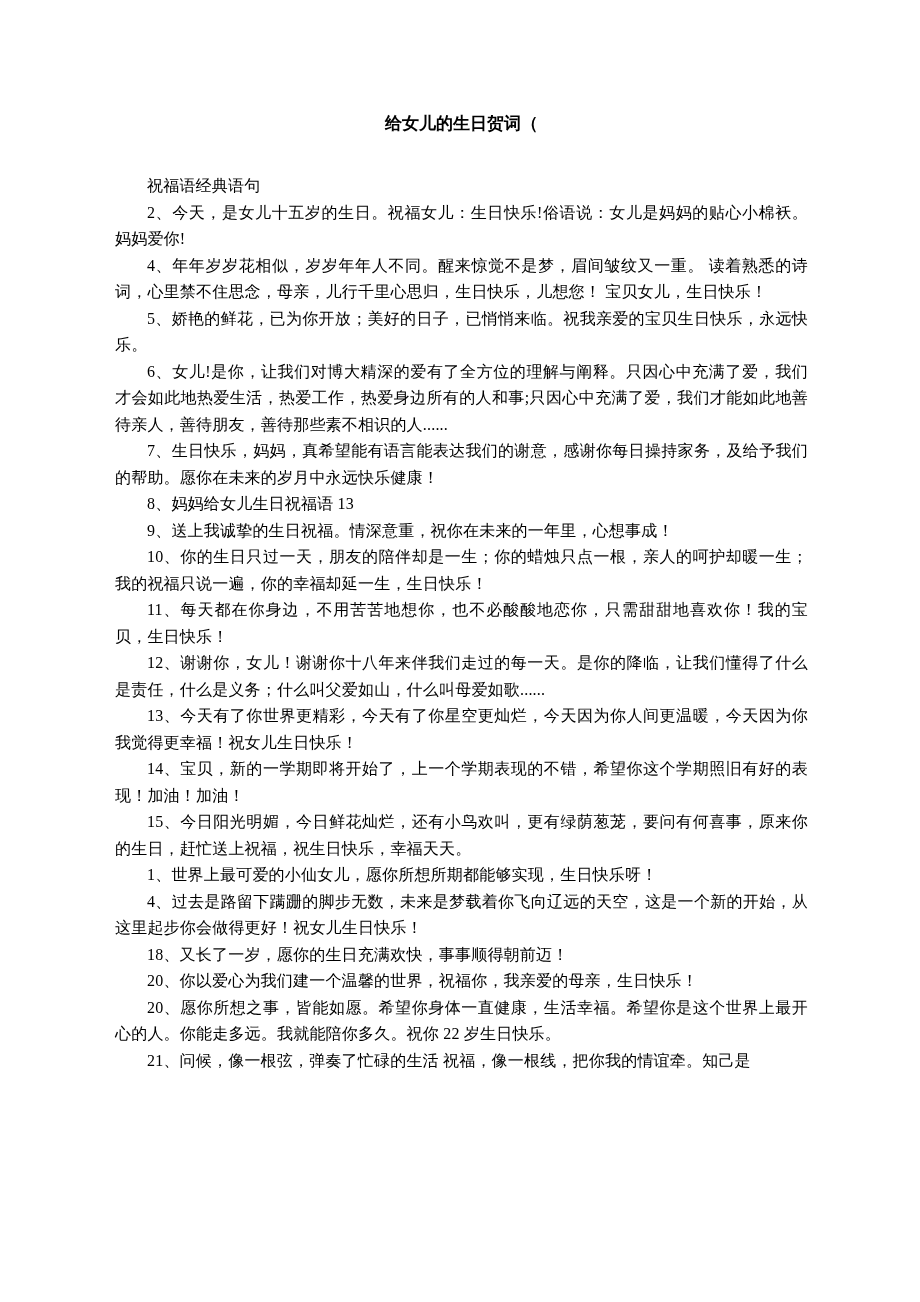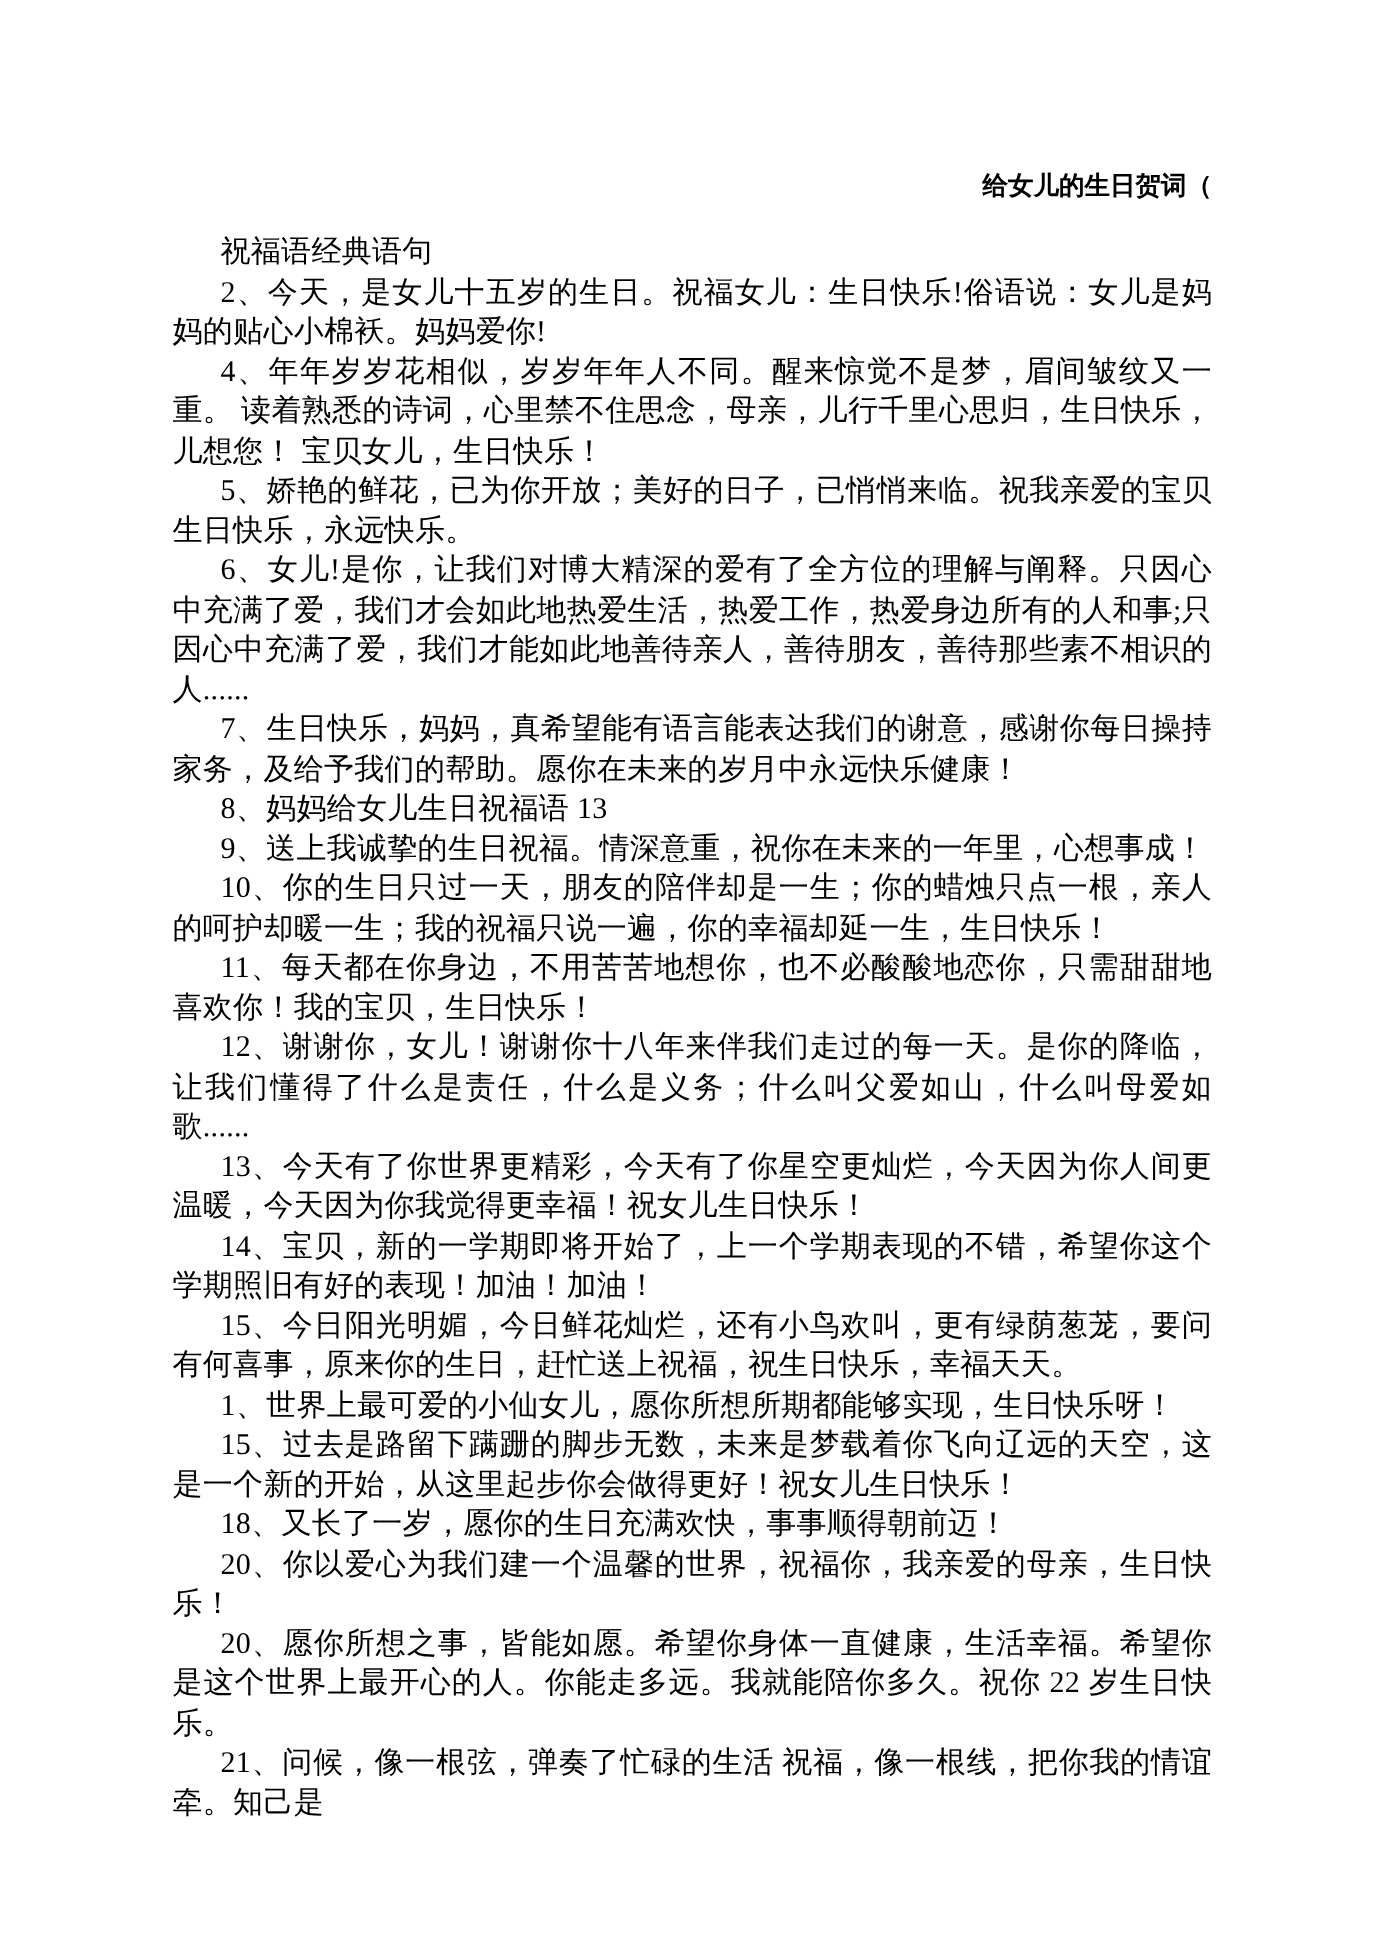--- a/index.html
+++ b/index.html
@@ -11,29 +11,29 @@
     position: relative;
     width: 920px;
     min-height: 1302px;
     box-sizing: border-box;
     background: #ffffff;
     padding: 106px 112px 80px 115px;
     font-family: "Liberation Serif", serif;
     color: #000000;
   }
   .doc-title {
-    text-align: right;
+    text-align: center;
     font-weight: bold;
     font-size: 17px;
     line-height: 35px;
-    margin-bottom: 14px;
+    margin-bottom: 32px;
   }
   .doc-body p {
     margin: 0;
-    font-size: 20px;
+    font-size: 16px;
     line-height: 26.5px;
     text-indent: 32px;
     text-align: justify;
     letter-spacing: 0.2px;
   }
 </style>
 </head>
 <body>
 
 <div class="page">
@@ -51,20 +51,20 @@
     <p>7、生日快乐，妈妈，真希望能有语言能表达我们的谢意，感谢你每日操持家务，及给予我们的帮助。愿你在未来的岁月中永远快乐健康！</p>
     <p>8、妈妈给女儿生日祝福语 13</p>
     <p>9、送上我诚挚的生日祝福。情深意重，祝你在未来的一年里，心想事成！</p>
     <p>10、你的生日只过一天，朋友的陪伴却是一生；你的蜡烛只点一根，亲人的呵护却暖一生；我的祝福只说一遍，你的幸福却延一生，生日快乐！</p>
     <p>11、每天都在你身边，不用苦苦地想你，也不必酸酸地恋你，只需甜甜地喜欢你！我的宝贝，生日快乐！</p>
     <p>12、谢谢你，女儿！谢谢你十八年来伴我们走过的每一天。是你的降临，让我们懂得了什么是责任，什么是义务；什么叫父爱如山，什么叫母爱如歌......</p>
     <p>13、今天有了你世界更精彩，今天有了你星空更灿烂，今天因为你人间更温暖，今天因为你我觉得更幸福！祝女儿生日快乐！</p>
     <p>14、宝贝，新的一学期即将开始了，上一个学期表现的不错，希望你这个学期照旧有好的表现！加油！加油！</p>
     <p>15、今日阳光明媚，今日鲜花灿烂，还有小鸟欢叫，更有绿荫葱茏，要问有何喜事，原来你的生日，赶忙送上祝福，祝生日快乐，幸福天天。</p>
     <p>1、世界上最可爱的小仙女儿，愿你所想所期都能够实现，生日快乐呀！</p>
-    <p>15、过去是路留下蹒跚的脚步无数，未来是梦载着你飞向辽远的天空，这是一个新的开始，从这里起步你会做得更好！祝女儿生日快乐！</p>
+    <p>4、过去是路留下蹒跚的脚步无数，未来是梦载着你飞向辽远的天空，这是一个新的开始，从这里起步你会做得更好！祝女儿生日快乐！</p>
     <p>18、又长了一岁，愿你的生日充满欢快，事事顺得朝前迈！</p>
     <p>20、你以爱心为我们建一个温馨的世界，祝福你，我亲爱的母亲，生日快乐！</p>
     <p>20、愿你所想之事，皆能如愿。希望你身体一直健康，生活幸福。希望你是这个世界上最开心的人。你能走多远。我就能陪你多久。祝你 22 岁生日快乐。</p>
     <p>21、问候，像一根弦，弹奏了忙碌的生活 祝福，像一根线，把你我的情谊牵。知己是</p>
   </div>
 
 </div>
 
 </body></html>

